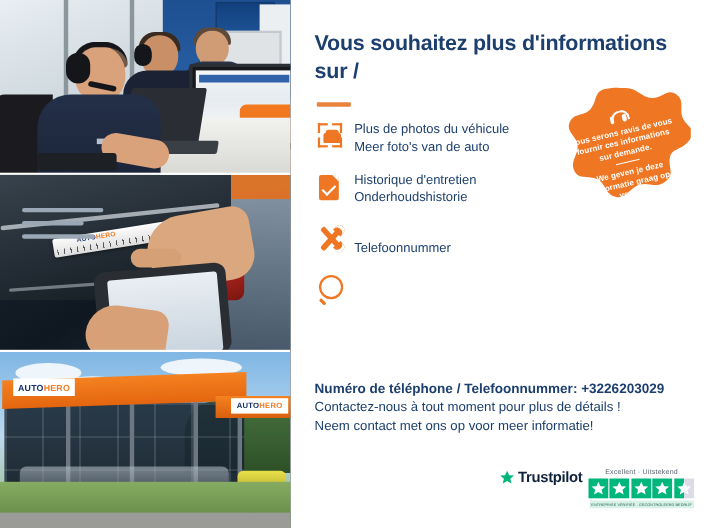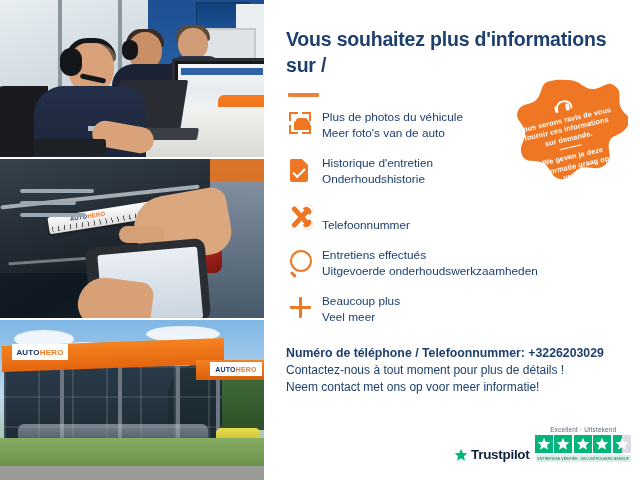--- a/index.html
+++ b/index.html
@@ -214,21 +214,21 @@
   .badge .t1,.badge .t2{color:#ffffff;font-size:7.3px;line-height:9.2px;text-align:center;
         font-weight:bold;letter-spacing:.1px;}
   .badge .bdiv{width:22px;height:1.6px;background:#ffffff;margin:4px 0;}
 
   
   .phone{position:absolute;left:22px;top:345px;width:400px;}
   .phone .ptitle{color:#1c3f6e;font-size:12.3px;font-weight:bold;line-height:17px;}
   .phone .pline{color:#1c3f6e;font-size:12px;line-height:16.5px;}
 
   
-  .tp{position:absolute;right:8px;bottom:18px;display:flex;align-items:flex-end;}
+  .tp{position:absolute;right:8px;bottom:18px;display:flex;align-items:flex-start;}
   .tp .tplogo{display:flex;align-items:center;margin-right:5px;}
   .tp .tplogo .star{width:14px;height:14px;margin-right:3px;}
   .tp .tplogo .tptext{color:#12223a;font-size:13.5px;font-weight:bold;letter-spacing:-.3px;}
   .tp .stack{display:flex;flex-direction:column;align-items:center;}
   .tp .exc{color:#5c6670;font-size:6.4px;letter-spacing:.2px;margin-bottom:2px;}
   .tp .stars{display:flex;}
   .tp .sbox{width:18px;height:18px;background:#00b67a;margin-right:1.5px;
         display:flex;align-items:center;justify-content:center;}
   .tp .sbox.half{background:linear-gradient(90deg,#00b67a 50%,#dcdce6 50%);}
   .tp .sbox svg{width:14px;height:14px;}
@@ -396,35 +396,22 @@
         <span class="labels">
           <br>
           <span>Telefoonnummer</span>
         </span>
       </li>
 
       <li class="item">
         <span class="icon">
           <span class="ic-search"></span>
         </span>
-        <span class="labels">
-          <span>Entretiens effectués</span><br>
-          <span>Uitgevoerde onderhoudswerkzaamheden</span>
-        </span>
       </li>
 
-      <li class="item">
-        <span class="icon">
-          <span class="ic-plus"></span>
-        </span>
-        <span class="labels">
-          <span>Beaucoup plus</span><br>
-          <span>Veel meer</span>
-        </span>
-      </li>
     </ul>
 
     <div class="badge">
       <svg viewBox="0 0 118 124" preserveAspectRatio="none" aria-hidden="true">
         <path fill="#ef7623" d="M59 2 C70 2 74 12 84 11 C94 10 97 2 105 8 C113 14 107 22 111 30
           C115 38 124 39 117 49 C110 59 101 56 99 65 C97 74 104 80 95 87 C86 94 80 87 71 90
           C62 93 60 103 50 101 C40 99 41 89 33 85 C25 81 16 86 12 77 C8 68 16 63 15 54
           C14 45 4 42 8 33 C12 24 21 28 27 21 C33 14 30 5 40 3 C50 1 50 2 59 2 Z"></path>
       </svg>
       <div class="bcontent">

